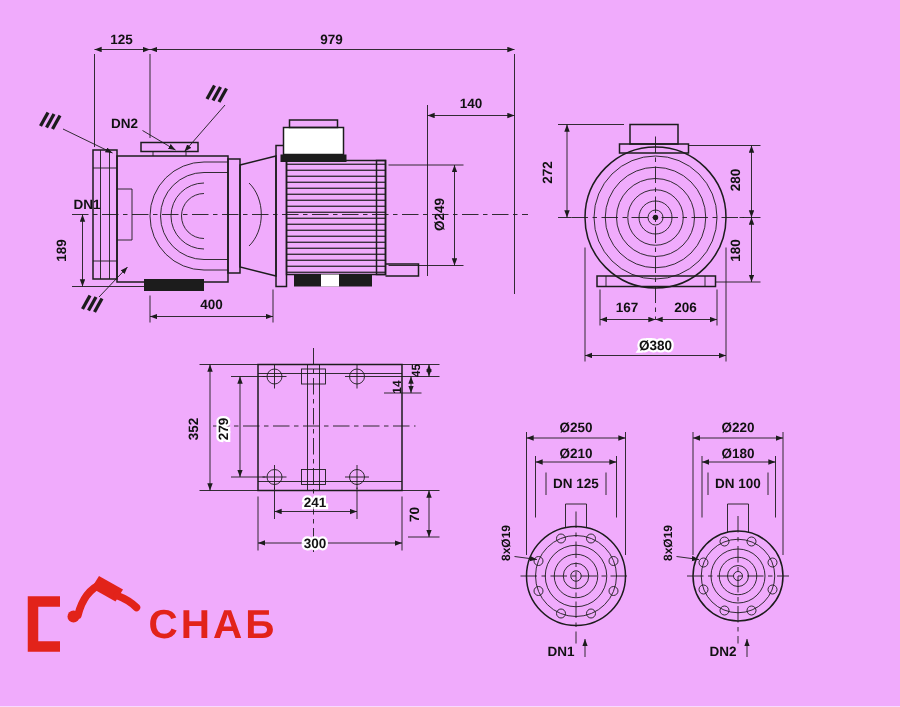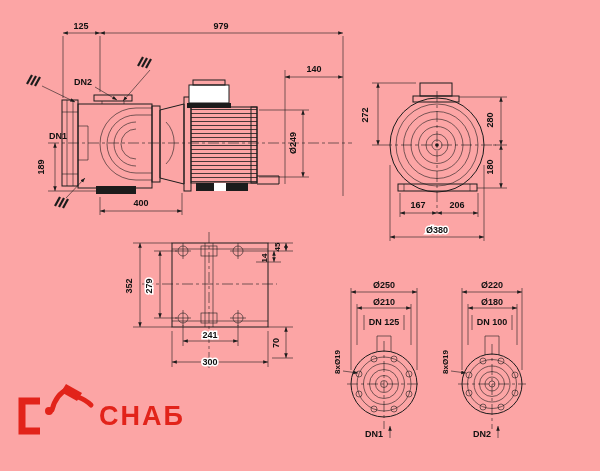--- a/index.html
+++ b/index.html
@@ -1,16 +1,16 @@
 <!DOCTYPE html>
 <html><head>
 <meta charset="utf-8">
 <style>
   html,body{margin:0;padding:0;background:#fff;}
-  .canvas{position:relative;width:600px;height:471px;background:#fca5a5;overflow:hidden;
+  .canvas{position:relative;width:600px;height:471px;background:#f0abfc;overflow:hidden;
           font-family:"Liberation Sans",sans-serif;}
   svg{display:block}
   .ln{stroke:#1c1c1c;stroke-width:1;fill:none}
   .lt{stroke:#1c1c1c;stroke-width:.6;fill:none}
   .cl{stroke:#1c1c1c;stroke-width:.6;fill:none;stroke-dasharray:11 3 3 3}
   .fb{fill:#1c1c1c;stroke:none}
   text.dim{font-size:9px;font-weight:bold;fill:#111;}
   text.sm{font-size:8px;font-weight:bold;fill:#111;}
   text.bgw{paint-order:stroke;stroke:#ffffff;stroke-width:3px;}
   text.logo-t{font-size:27px;font-weight:bold;letter-spacing:2px;}

